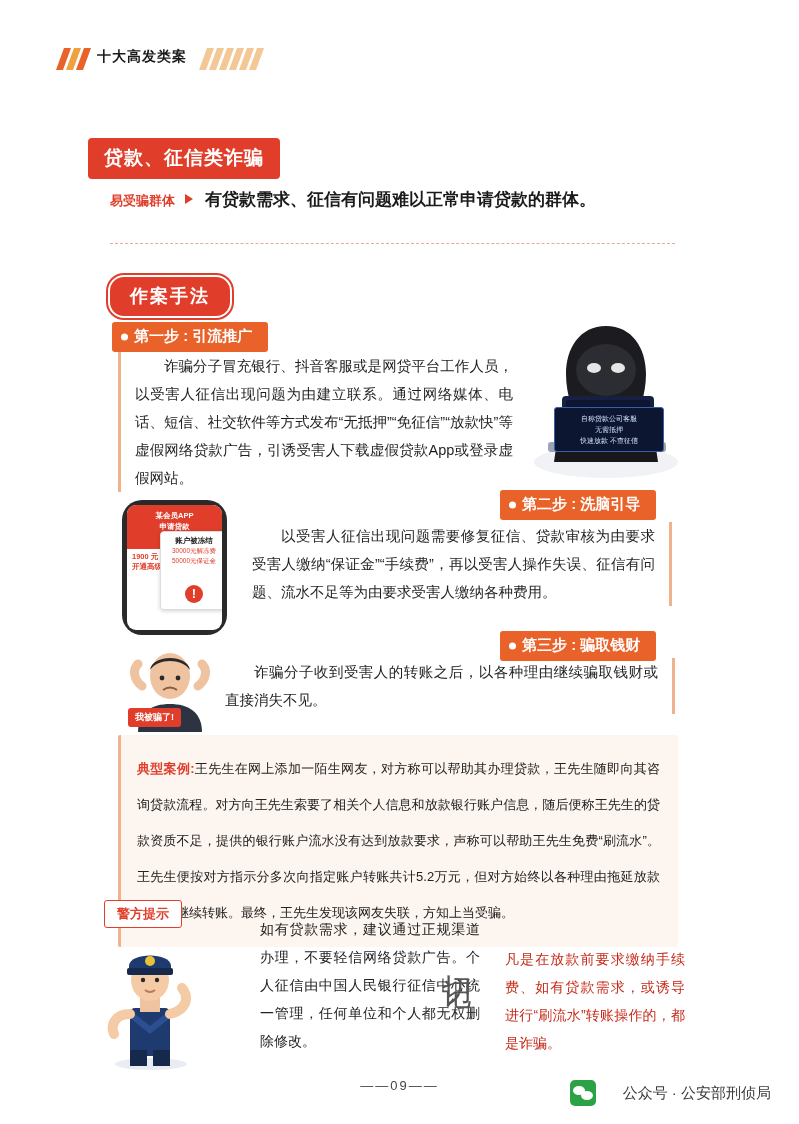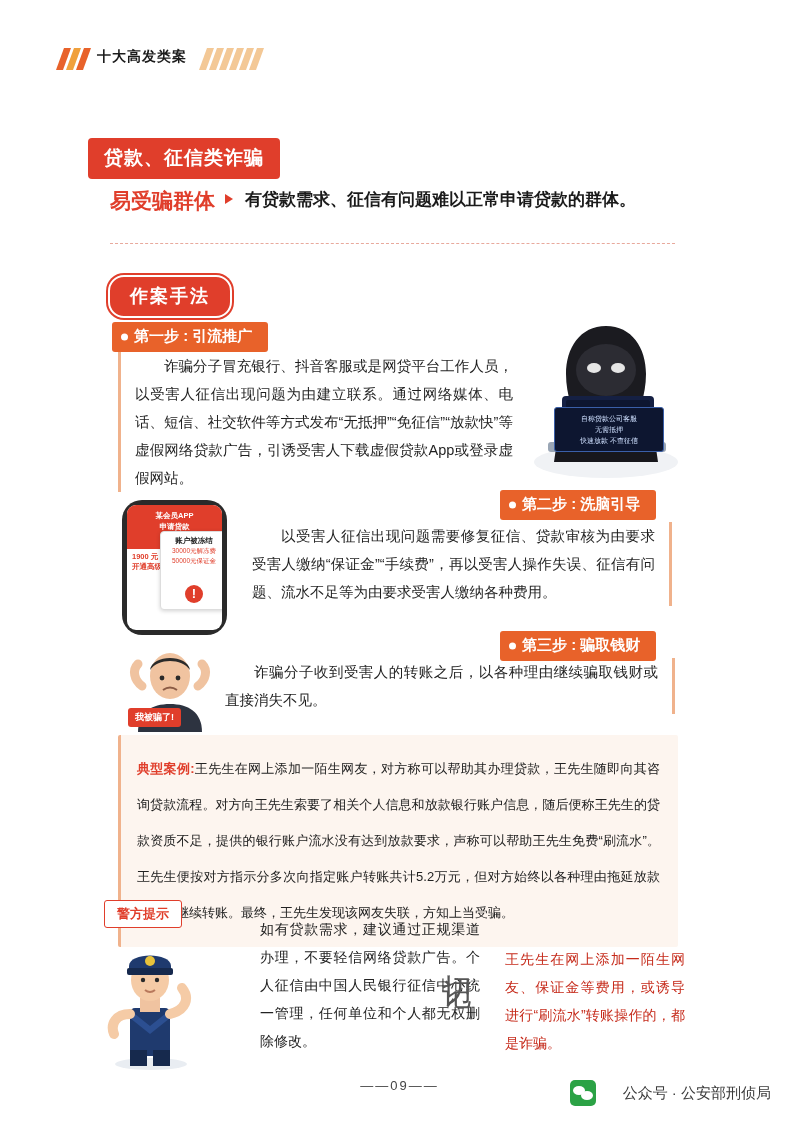--- a/index.html
+++ b/index.html
@@ -40,21 +40,21 @@
   .section-pill::after {
     content: ""; position: absolute; right: -7px; top: 0;
     width: 0; height: 0;
   }
 
   
   .victim-row {
     position: absolute; left: 110px; top: 185px; width: 590px;
   }
   .victim-label {
-    color: #e03e2b; font-weight: bold; font-size: 21px;
+    color: #e03e2b; font-weight: bold; font-size: 13px;
     display: inline-block; vertical-align: middle;
   }
   .tri {
     display: inline-block; width: 0; height: 0; vertical-align: middle;
     border-left: 8px solid #e03e2b;
     border-top: 5px solid transparent;
     border-bottom: 5px solid transparent;
     margin: 0 7px 3px 6px;
   }
   .victim-text {
@@ -317,21 +317,21 @@
   <div class="man-bubble">我被骗了!</div>
 </div>
 
 <div class="case-box">
   <span class="case-label">典型案例:</span><span>王先生在网上添加一陌生网友，对方称可以帮助其办理贷款，王先生随即向其咨询贷款流程。对方向王先生索要了相关个人信息和放款银行账户信息，随后便称王先生的贷款资质不足，提供的银行账户流水没有达到放款要求，声称可以帮助王先生免费“刷流水”。王先生便按对方指示分多次向指定账户转账共计5.2万元，但对方始终以各种理由拖延放款并要求继续转账。最终，王先生发现该网友失联，方知上当受骗。</span>
 </div>
 
 <div class="tip-pill">警方提示</div>
 <div class="tip-text"><span>如有贷款需求，建议通过正规渠道办理，不要轻信网络贷款广告。个人征信由中国人民银行征信中心统一管理，任何单位和个人都无权删除修改。</span></div>
 <div class="ji-char">切记</div>
-<div class="tip-right">王先生在网上添加一陌生网友、保证金等费用，或诱导进行“刷流水”转账操作的，都是诈骗。</div>
+<div class="tip-right">凡是在放款前要求缴纳手续费、如有贷款需求，或诱导进行“刷流水”转账操作的，都是诈骗。</div>
 
 <div class="police">
   <svg viewBox="0 0 105 140" width="105" height="140">
     <ellipse cx="55" cy="134" rx="36" ry="6" fill="#e9edf2"></ellipse>
     <rect x="34" y="78" width="40" height="48" rx="5" fill="#1f3a6e"></rect>
     <rect x="34" y="120" width="17" height="16" fill="#16294d"></rect>
     <rect x="57" y="120" width="17" height="16" fill="#16294d"></rect>
     <path d="M34 80 L54 96 L74 80 L74 88 L54 104 L34 88 Z" fill="#2c4f91"></path>
     <rect x="44" y="68" width="20" height="14" fill="#f0c3a0"></rect>
     <ellipse cx="54" cy="50" rx="19" ry="21" fill="#f5cba6"></ellipse>

